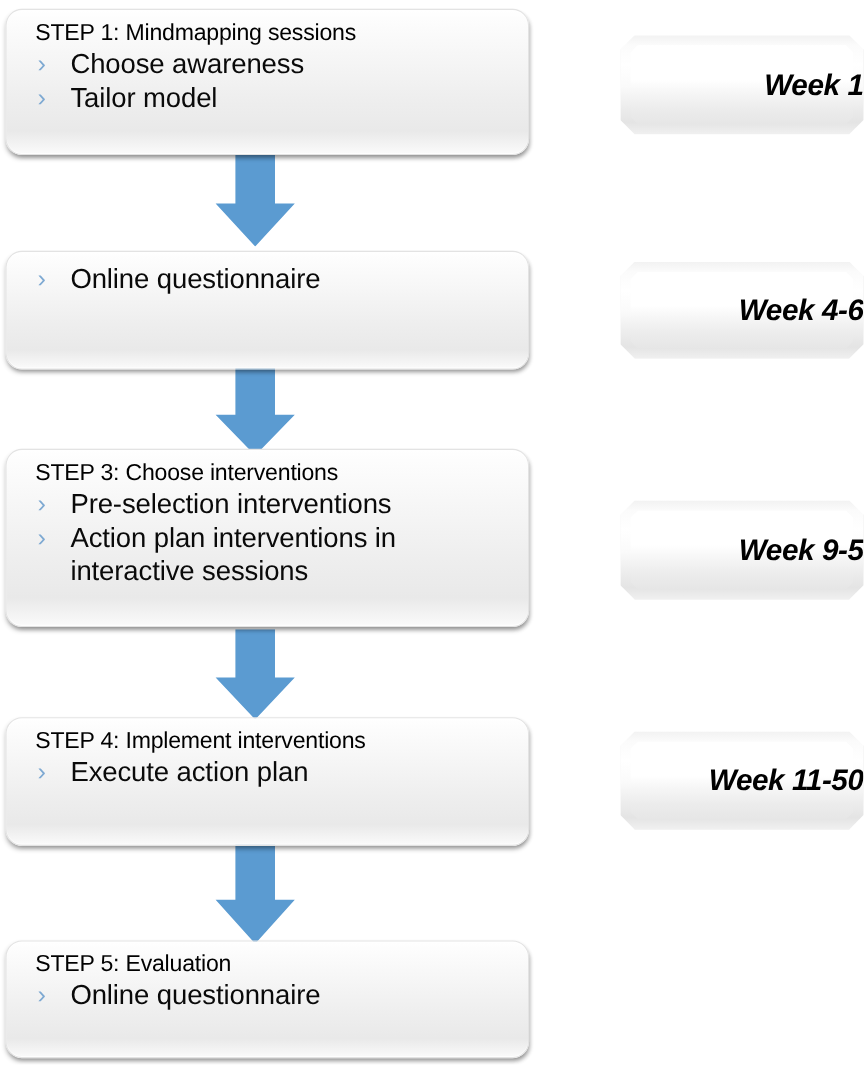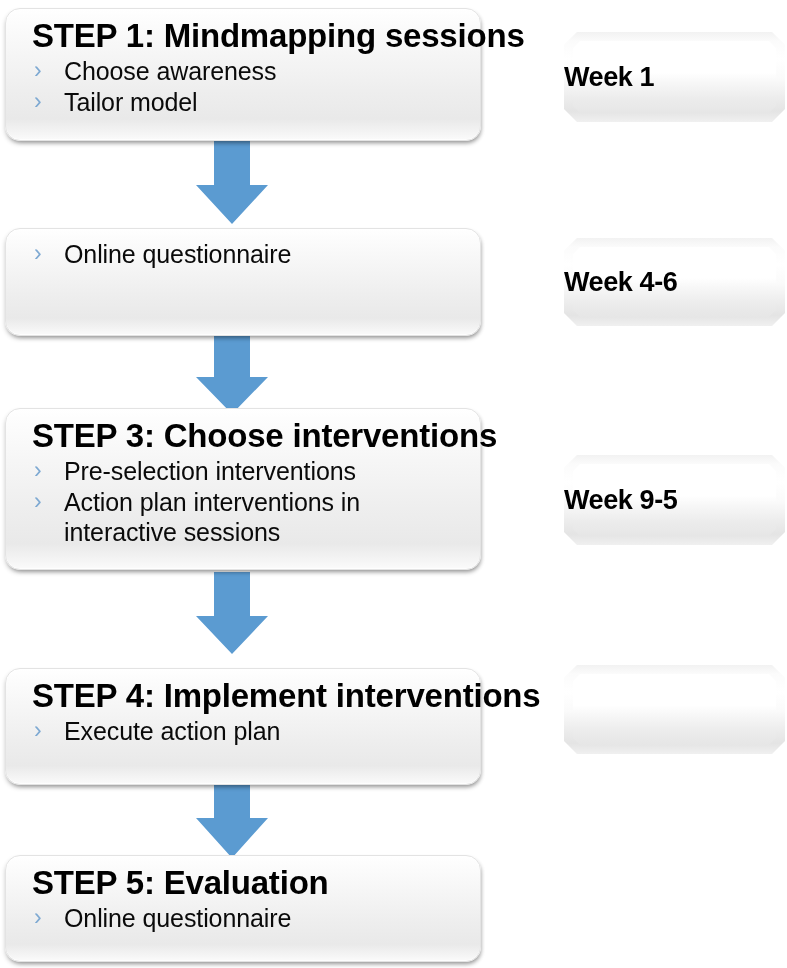--- a/index.html
+++ b/index.html
@@ -44,22 +44,22 @@
       0 3px 5px -1px rgba(0,0,0,0.30),
       2px 3px 4px -2px rgba(0,0,0,0.22),
       inset 0 1px 0 rgba(255,255,255,0.95),
       inset 0 -1px 0 rgba(255,255,255,0.70);
     z-index: 4;
   }
   .step-inner {
     padding: 9px 12px 8px 26px;
   }
   .step-title {
-    font-size: 33px;
-    font-weight: bold;
+    font-size: 21px;
+    font-weight: normal;
     color: #000000;
     letter-spacing: -0.2px;
     line-height: 1.12;
     white-space: nowrap;
   }
   .bullet-list {
     margin: 0;
     padding: 0;
     list-style: none;
   }
@@ -87,38 +87,39 @@
   }
 
   
   .week-box {
     position: absolute;
     left: 564px;
     width: 221px;
     box-sizing: border-box;
     display: flex;
     align-items: center;
-    justify-content: flex-start;
+    justify-content: flex-end;
     
     clip-path: polygon(
       13px 0, calc(100% - 13px) 0,
       100% 13px, 100% calc(100% - 13px),
       calc(100% - 13px) 100%, 13px 100%,
       0 calc(100% - 13px), 0 13px);
     background:
       linear-gradient(180deg,
         #f2f2f2 0%,
         #fbfbfb 10%,
         #ffffff 30%,
         #fafafa 52%,
         #ededed 72%,
         #e4e4e4 88%,
         #f0f0f0 100%);
     filter: drop-shadow(2px 3px 3px rgba(0,0,0,0.32));
     z-index: 4;
+    font-style: italic;
   }
   .week-face {
     position: absolute;
     left: 9px; right: 9px; top: 9px; bottom: 9px;
     clip-path: polygon(
       7px 0, calc(100% - 7px) 0,
       100% 7px, 100% calc(100% - 7px),
       calc(100% - 7px) 100%, 7px 100%,
       0 calc(100% - 7px), 0 7px);
     background:
@@ -226,34 +227,35 @@
         </li>
       </ul>
     </div>
   </div>
 
   <div class="week-box" style="top:455px; height:90px;">
     <div class="week-face"></div>
     <span class="week-label">Week 9-5</span>
   </div>
 
-  <div class="step-box" style="top:652px; height:117px;margin-top:16px;">
+  <div class="step-box" style="top:652px; height:117px;">
     <div class="step-inner">
       <div class="step-title">STEP 4: Implement interventions</div>
       <ul class="bullet-list">
         <li class="bullet-row">
           <span class="bullet-chevron">›</span>
           <span class="bullet-text">Execute action plan</span>
         </li>
       </ul>
     </div>
   </div>
 
   <div class="week-box" style="top:665px; height:89px;">
     <div class="week-face"></div>
+    <span class="week-label">Week 11-50</span>
   </div>
 
   <div class="step-box" style="top:855px; height:107px;">
     <div class="step-inner">
       <div class="step-title">STEP 5: Evaluation</div>
       <ul class="bullet-list">
         <li class="bullet-row">
           <span class="bullet-chevron">›</span>
           <span class="bullet-text">Online questionnaire</span>
         </li>

